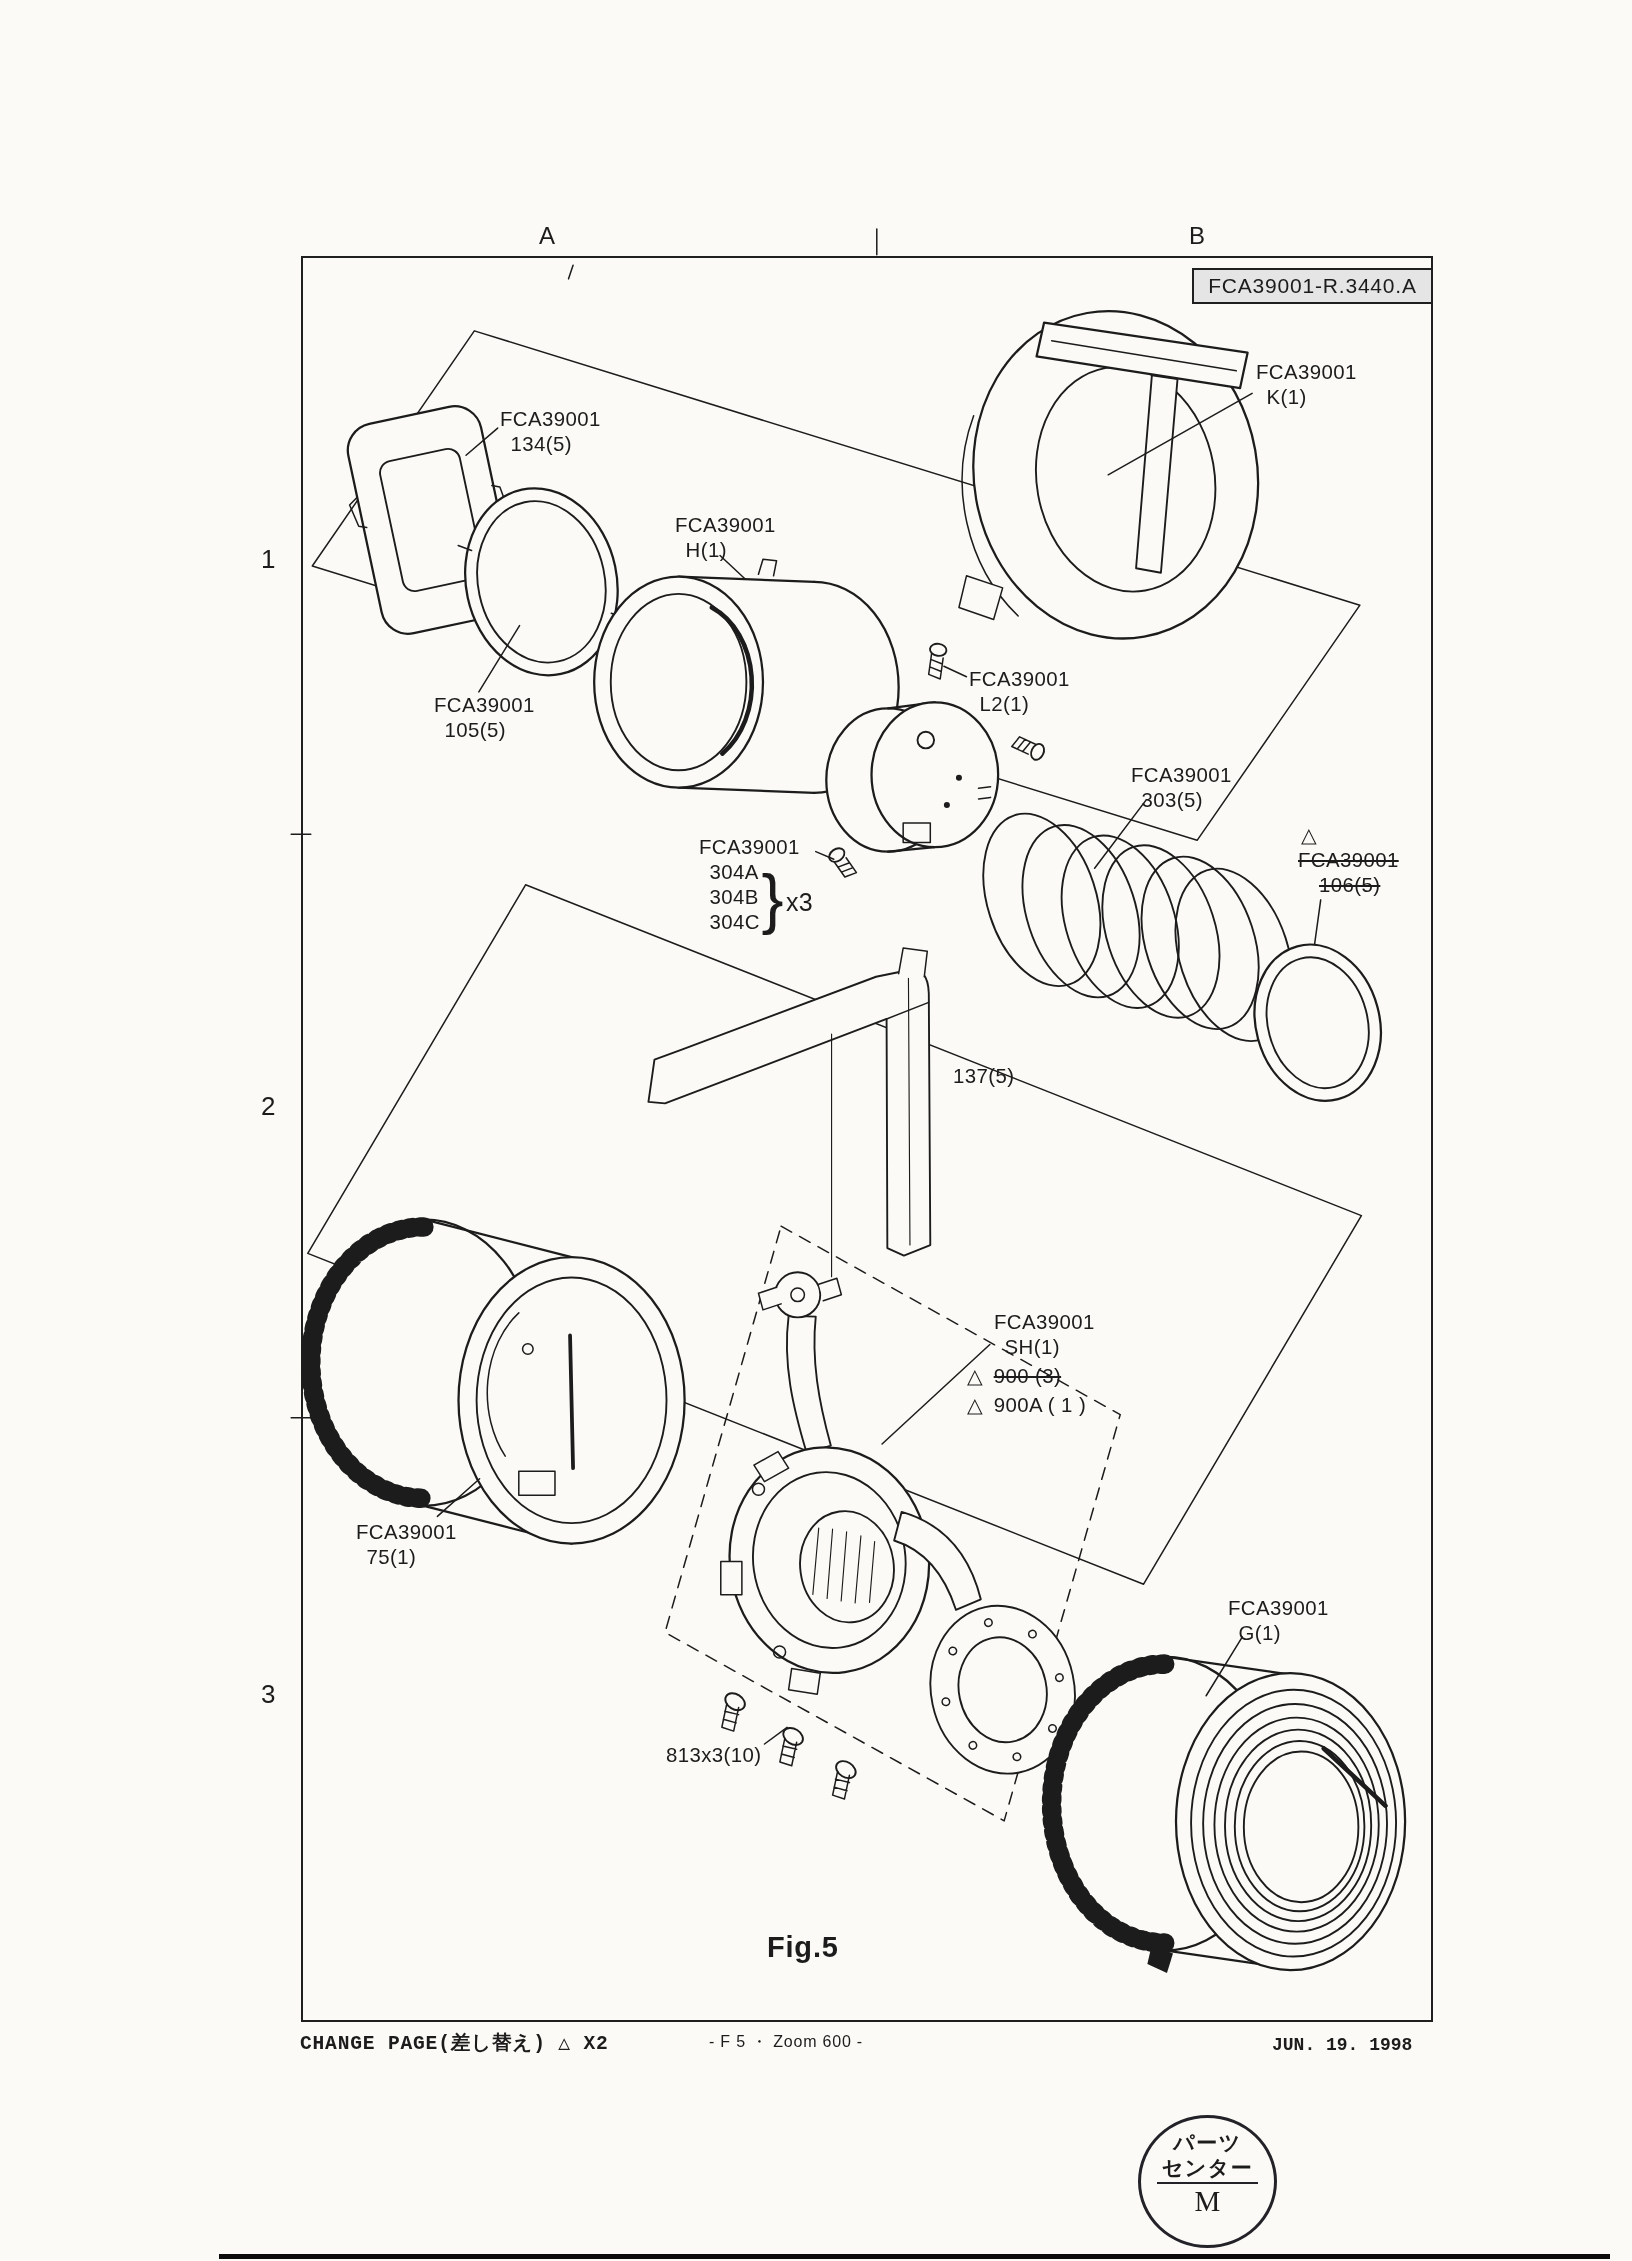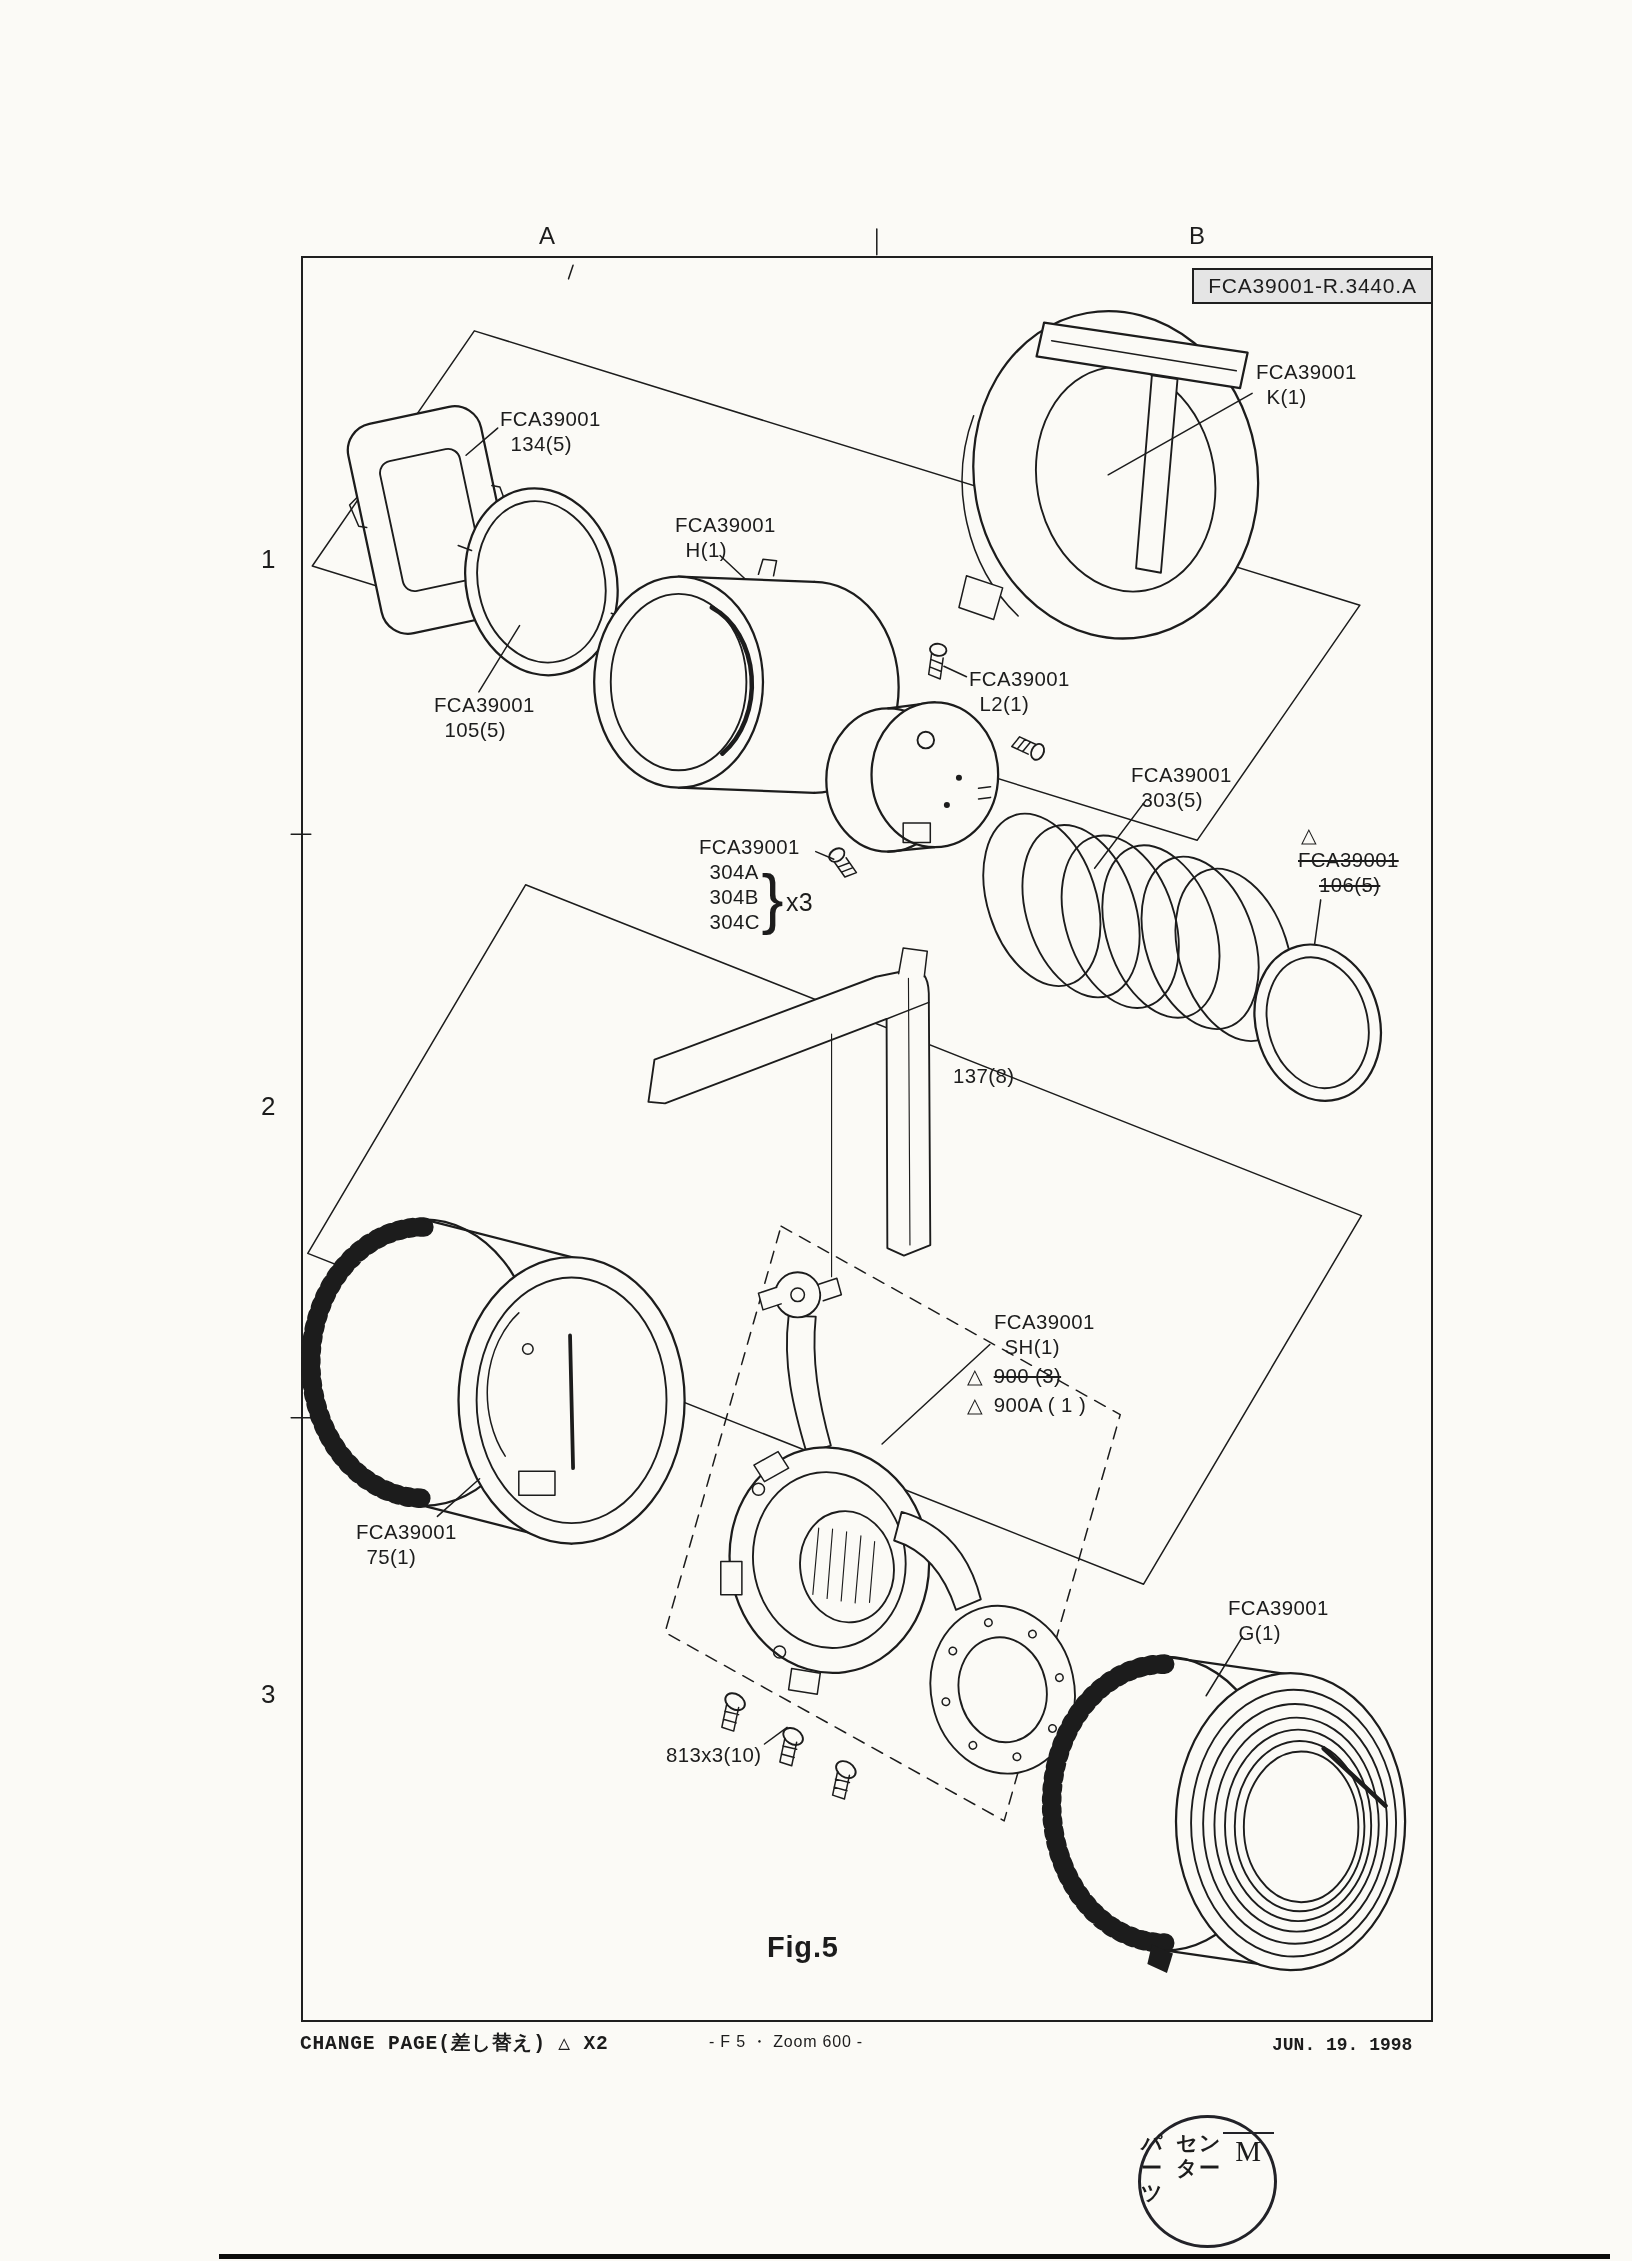--- a/index.html
+++ b/index.html
@@ -20,21 +20,21 @@
   .tri{margin-left:3px;}
   .b304-row{display:flex;align-items:center;}
   .brace{font-size:66px;font-weight:300;line-height:72px;margin-left:1.5px;}
   .x3{font-size:25px;margin-left:2px;margin-top:10.6px;}
   .rowflex{display:flex;gap:10.6px;}
   .figcap{position:absolute;left:767px;top:1931px;font-size:29px;font-weight:bold;letter-spacing:0.8px;z-index:4;}
   .f-left{position:absolute;left:300px;top:2029px;font-family:"Liberation Mono","Liberation Sans",monospace;font-weight:bold;font-size:19.6px;letter-spacing:0.8px;}
   .f-center{position:absolute;left:709px;top:2032px;font-size:16px;letter-spacing:0.8px;}
   .f-right{position:absolute;left:1272px;top:2035px;font-family:"Liberation Mono","Liberation Sans",monospace;font-weight:bold;font-size:18px;}
   .stamp{position:absolute;left:1138px;top:2115px;width:139px;height:133px;border:3px solid #222228;border-radius:50%;
-    display:flex;padding-top:12px;box-sizing:border-box;background:transparent;z-index:4;}
+    display:flex;flex-direction:column;align-items:center;padding-top:12px;box-sizing:border-box;background:transparent;z-index:4;}
   .stamp-l1,.stamp-l2{font-size:21px;font-weight:bold;letter-spacing:1.5px;line-height:25px;}
   .stamp-m{margin-top:1.5px;width:76%;text-align:center;border-top:2.6px solid #222228;font-family:"Liberation Serif",serif;font-size:29px;line-height:35px;}
   .scanline{position:absolute;left:219px;top:2254px;width:1391px;height:5.3px;background:#0c0c0c;}
   svg.art{position:absolute;left:0;top:0;z-index:2;}
   svg *{stroke:#1c1c1c;fill:none;stroke-width:2.5;stroke-linecap:round;stroke-linejoin:round;}
   svg .pf{fill:#fbfaf6;}
   svg .ink{fill:#1c1c1c;stroke:none;}
   svg .ns{stroke:none;}
   svg .sw2{stroke-width:2;}
   svg .sw3{stroke-width:3;}
@@ -305,21 +305,21 @@
       <span class="ln ind">304A</span>
       <span class="ln ind">304B</span>
       <span class="ln ind">304C</span>
     </div>
     <span class="brace">}</span>
     <span class="x3">x3</span>
   </div>
 </div>
 
 <div class="plabel" style="left:953px;top:1064px;">
-  <span class="ln">137(8)</span>
+  <span class="ln">137(5)</span>
 </div>
 
 <div class="plabel" style="left:356px;top:1520px;">
   <span class="ln">FCA39001</span>
   <span class="ln ind">75(1)</span>
 </div>
 
 <div class="plabel" style="left:994px;top:1310px;">
   <span class="ln">FCA39001</span>
   <span class="ln ind">SH(1)</span>

